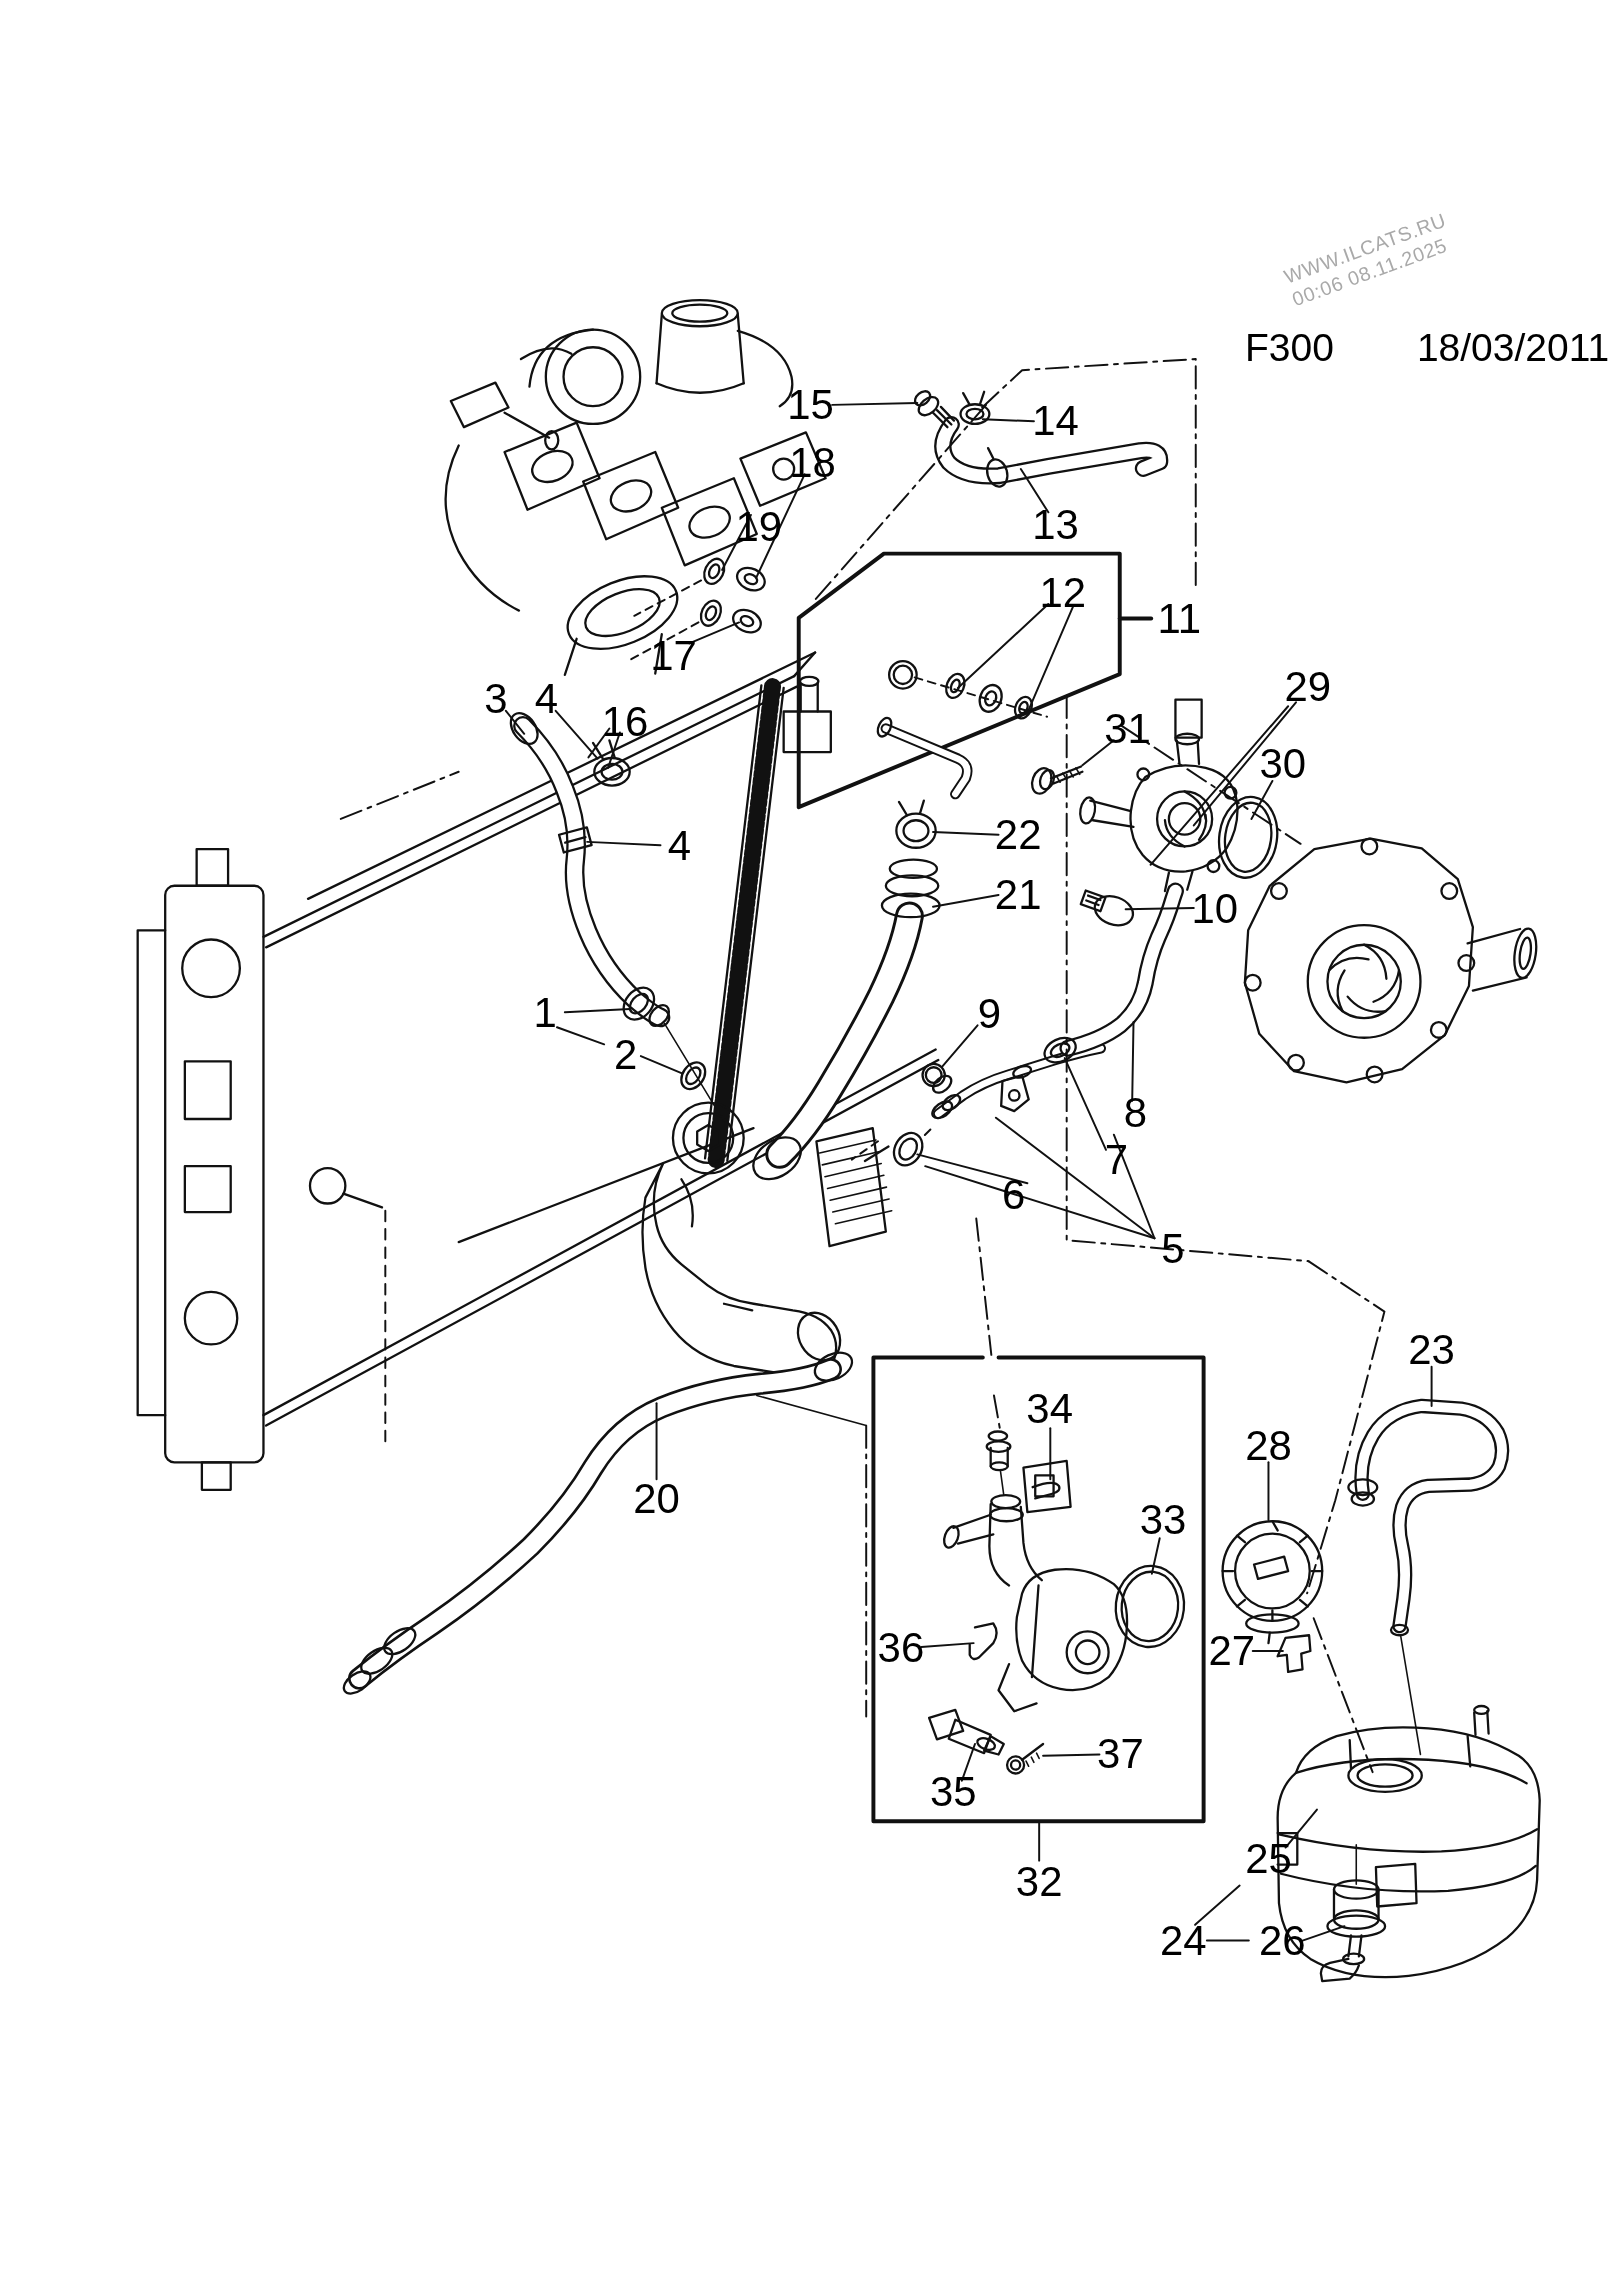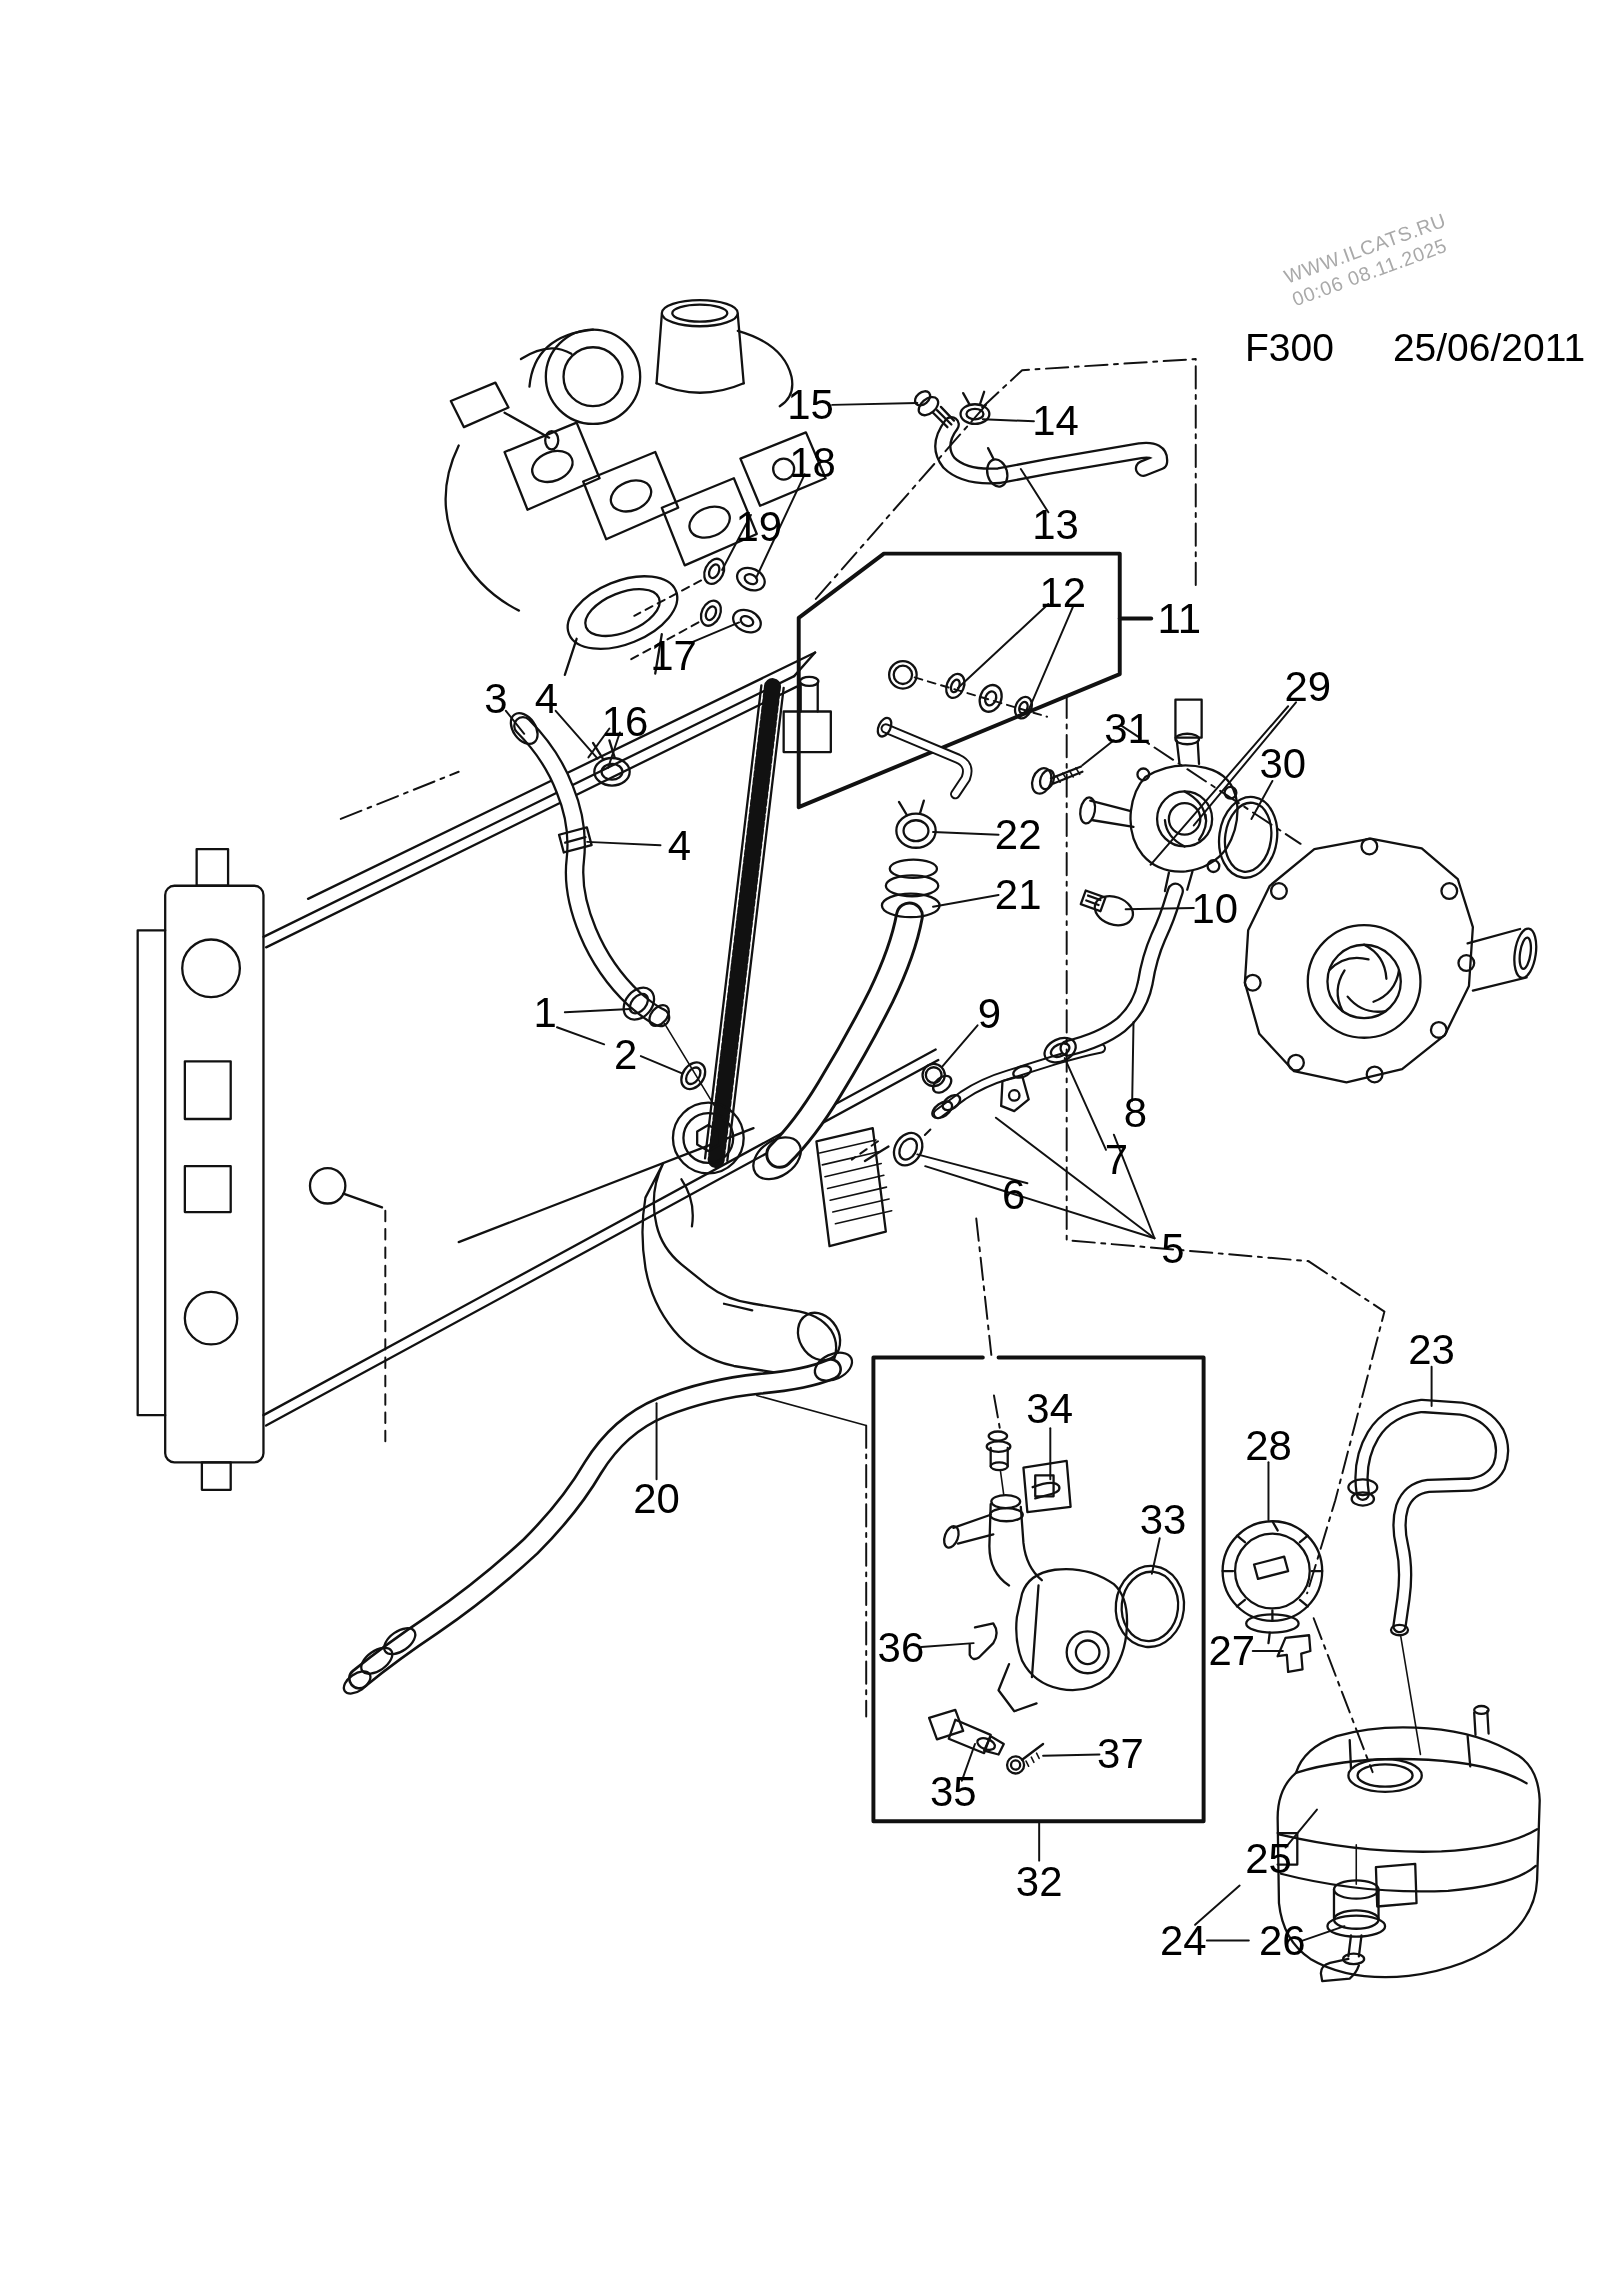--- a/index.html
+++ b/index.html
@@ -8,21 +8,21 @@
   svg{position:absolute;left:0;top:0;}
   svg *{fill:none;stroke:#111;stroke-width:3.5;stroke-linecap:round;stroke-linejoin:round;}
   .th{stroke-width:6;}
   .thin{stroke-width:2.4;}
   .wh{stroke:#fff;}
   .dd{stroke-dasharray:34 10 6 10;stroke-width:3;}
   .ds{stroke-dasharray:16 12;stroke-width:3;}
   .dax{stroke-dasharray:12 9;stroke-width:3;}
   .serr{stroke-dasharray:5 6;stroke-width:26;}
   .callout-text{font:400 64px "Liberation Sans",sans-serif;fill:#000;stroke:none;}
-  .hdr{position:absolute;top:326px;left:1245px;width:315px;display:flex;gap:59px;
+  .hdr{position:absolute;top:326px;left:1245px;width:315px;display:flex;gap:83px;
        font-size:39px;color:#000;}
   .wm{position:absolute;left:1281px;top:267px;color:#a9a9a9;font-size:19.7px;line-height:23.6px;
       transform:rotate(-20deg);transform-origin:left top;letter-spacing:0.7px;}
 </style>
 </head>
 <body>
 
 <div class="page">
 
 <svg width="1623" height="2295" viewBox="0 0 2477 3503">
@@ -427,21 +427,21 @@
         <text x="1455" y="2734" class="callout-text" text-anchor="middle" dominant-baseline="central">35</text>
         <line x1="1406" y1="2514" x2="1486" y2="2508" style="stroke-width:3"></line>
         <text x="1375" y="2514" class="callout-text" text-anchor="middle" dominant-baseline="central">36</text>
         <line x1="1678" y1="2678" x2="1592" y2="2680" style="stroke-width:3"></line>
         <text x="1710" y="2676" class="callout-text" text-anchor="middle" dominant-baseline="central">37</text>
       </g>
 </svg>
 
 <div class="hdr">
   <span>F300</span>
-  <span>25/06/2011</span>
+  <span>18/03/2011</span>
 </div>
 
 <div class="wm">
   <div>WWW.ILCATS.RU</div>
   <div>00:06 08.11.2025</div>
 </div>
 
 </div>
 
 

